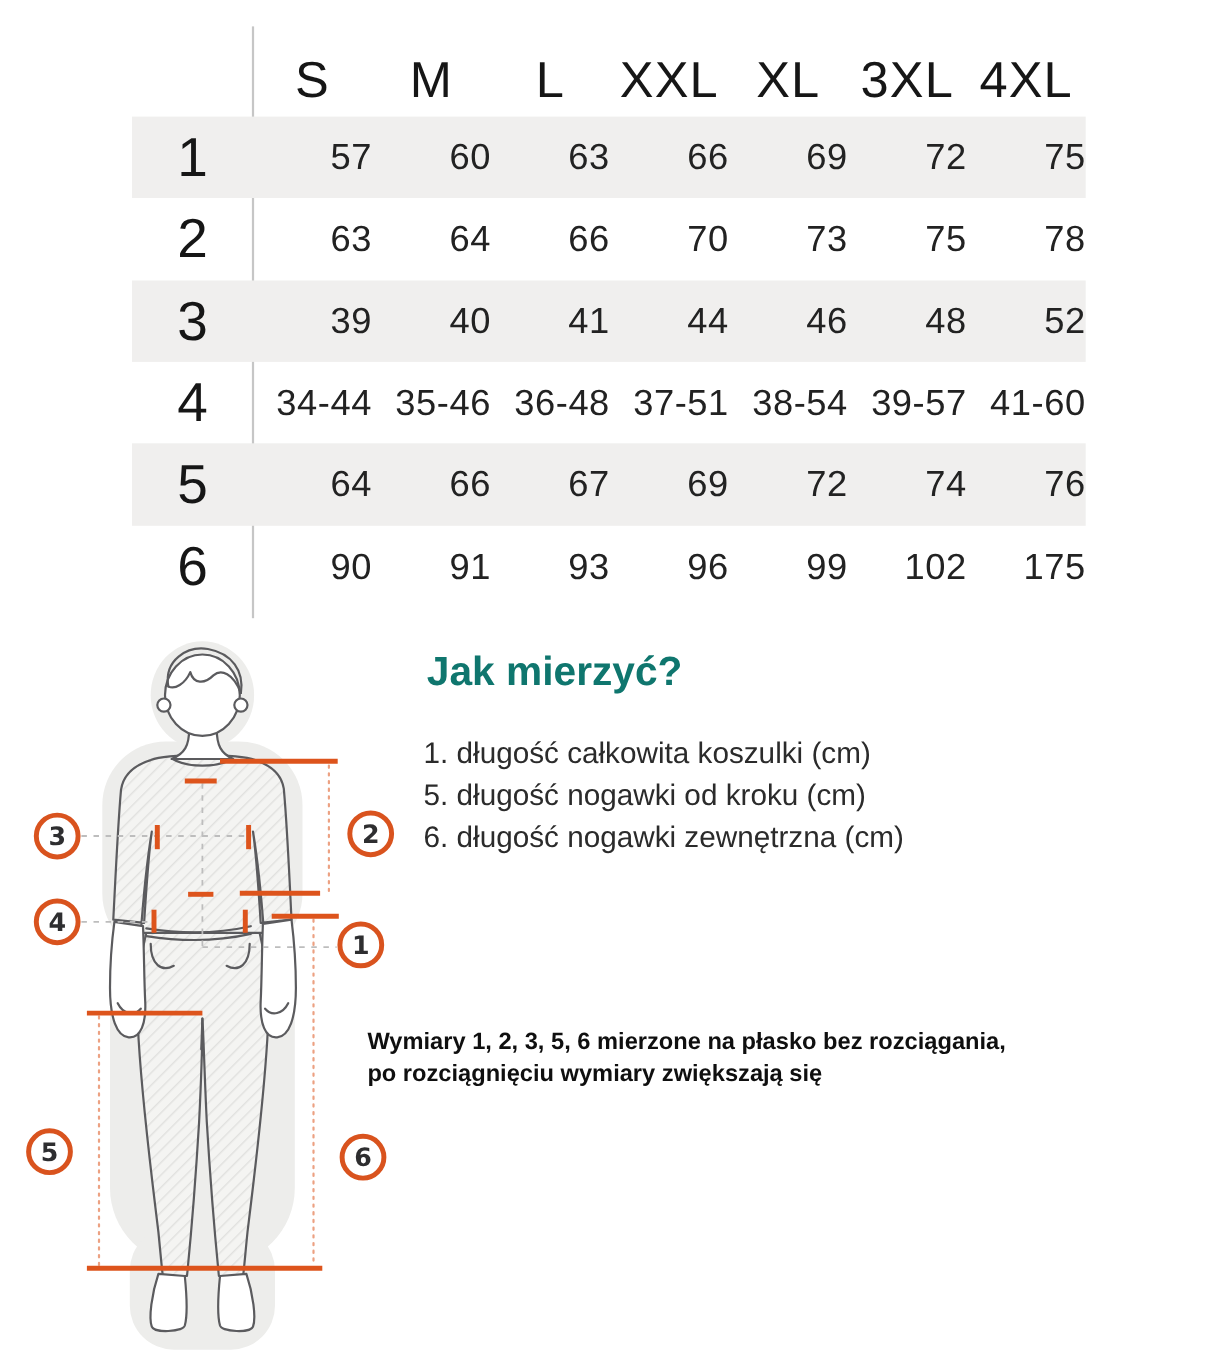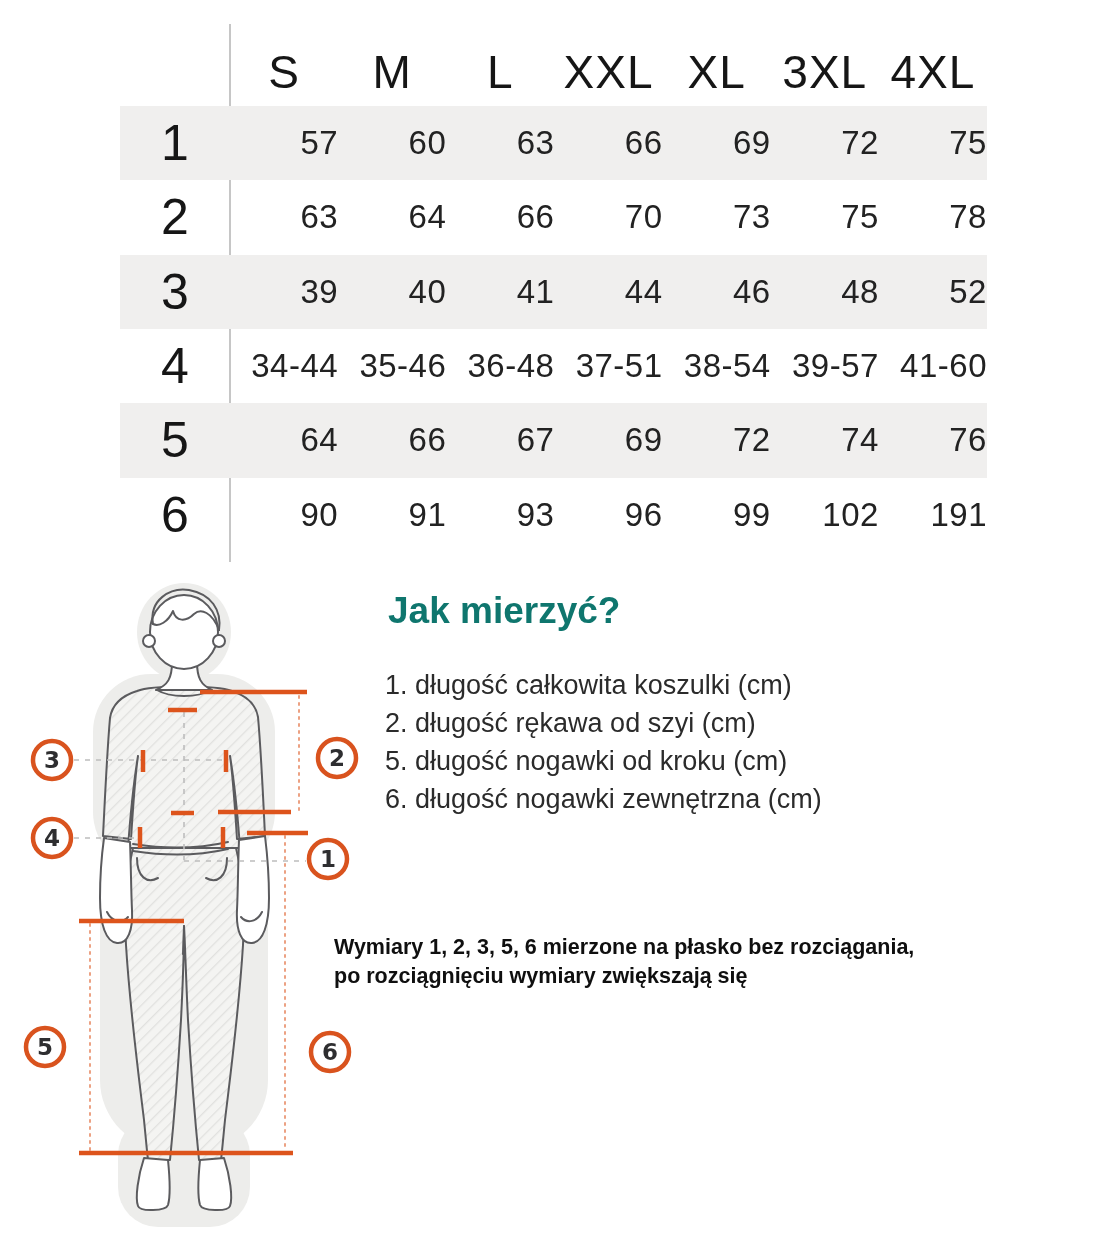--- a/index.html
+++ b/index.html
@@ -122,21 +122,21 @@
       <div class="cell">76</div>
     </div>
     <div class="trow">
       <div class="labelcol">6</div>
       <div class="cell">90</div>
       <div class="cell">91</div>
       <div class="cell">93</div>
       <div class="cell">96</div>
       <div class="cell">99</div>
       <div class="cell">102</div>
-      <div class="cell">191</div>
+      <div class="cell">175</div>
     </div>
   </div>
 
   <div class="figure-wrap">
   <svg width="380" height="655" viewBox="0 0 380 655" xmlns="http://www.w3.org/2000/svg">
     <defs>
       <pattern id="hatch" width="8" height="8" patternUnits="userSpaceOnUse" patternTransform="rotate(-45)">
         <rect width="8" height="8" fill="#f4f4f2"></rect>
         <line x1="0" y1="0" x2="8" y2="0" stroke="#e1e1df" stroke-width="2.6"></line>
       </pattern>
@@ -229,21 +229,20 @@
     <g>
       <circle cx="330" cy="472" r="19" fill="#ffffff" stroke="#D9531E" stroke-width="4.5"></circle>
       <text class="marker-num" x="330" y="480">6</text>
     </g>
   </svg>
   </div>
 
   <div class="howto-title">Jak mierzyć?</div>
   <div class="howto-list">
     <div class="howto-item">1. długość całkowita koszulki (cm)</div>
-    <div class="howto-item">2. długość rękawa od szyi (cm)</div>
     <div class="howto-item">5. długość nogawki od kroku (cm)</div>
     <div class="howto-item">6. długość nogawki zewnętrzna (cm)</div>
   </div>
 
   <div class="note">
     <div>Wymiary 1, 2, 3, 5, 6 mierzone na płasko bez rozciągania,</div>
     <div>po rozciągnięciu wymiary zwiększają się</div>
   </div>
 
 </div>

